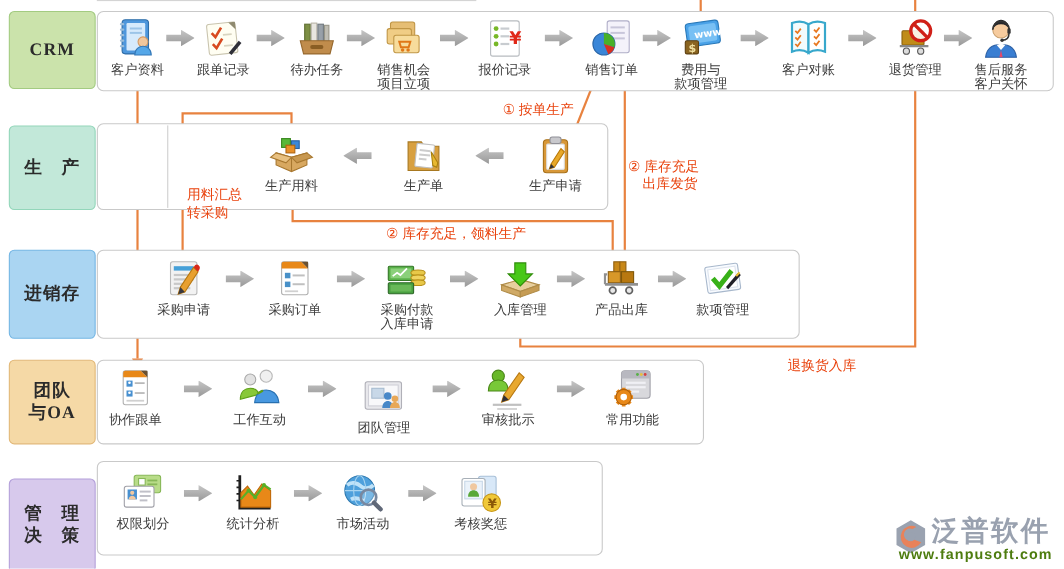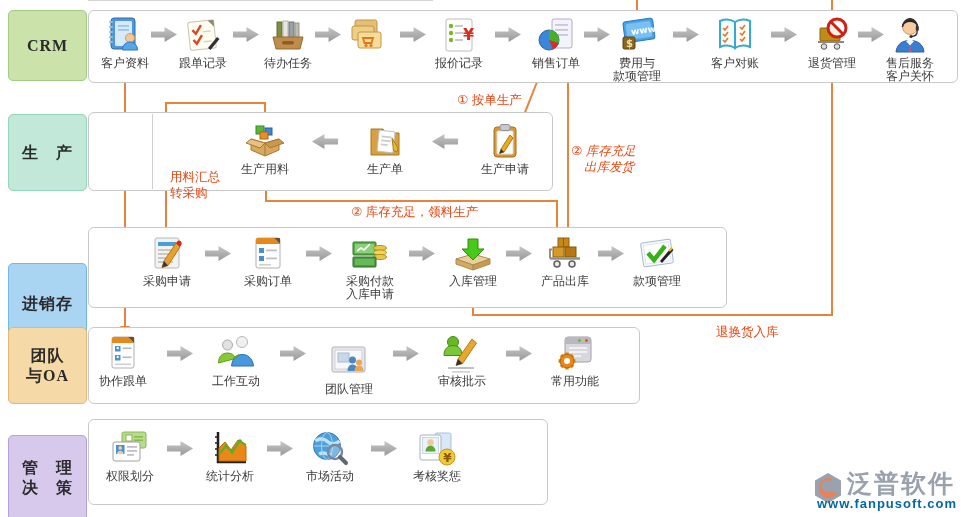--- a/index.html
+++ b/index.html
@@ -21,21 +21,21 @@
           clip-path:polygon(0 30%,52% 30%,52% 0,100% 50%,52% 100%,52% 70%,0 70%);}
   .garrow.left{transform:scaleX(-1);}
   .connectors{position:absolute;left:0;top:0;pointer-events:none;}
   .annotation{position:absolute;font-size:12.5px;color:#e9430e;line-height:16px;white-space:nowrap;}
   .annotation span{display:block;}
   .topline{position:absolute;left:88px;top:0;width:345px;height:1px;background:#d4d4d4;}
   .watermark{position:absolute;right:10px;bottom:6px;display:flex;align-items:flex-start;}
   .wm-icon{margin-top:2px;margin-right:3px;}
   .wm-brand{font-size:25px;font-weight:bold;color:#99a1af;letter-spacing:2px;line-height:26px;
             font-family:"Liberation Sans",sans-serif;}
-  .wm-url{font-size:13px;font-weight:bold;color:#0369a1;letter-spacing:1px;margin-left:-30px;text-align:center;}
+  .wm-url{font-size:13px;font-weight:bold;color:#4d7c0f;letter-spacing:1px;margin-left:-30px;text-align:center;}
 </style>
 </head>
 <body>
 
 <div id="canvas">
 
   <div class="topline"></div>
 
   <svg class="connectors" width="967" height="517" viewBox="0 0 967 517">
     <g stroke="#e8823f" stroke-width="2" fill="none">
@@ -132,20 +132,24 @@
       <div class="ficon">
         <svg width="44" height="40" viewBox="0 0 44 40">
           <rect x="10" y="5" width="22" height="14" rx="2" fill="#e6be74" stroke="#c09646"></rect>
           <rect x="7" y="11" width="22" height="14" rx="2" fill="#f0cd85" stroke="#c09646"></rect>
           <rect x="13" y="17" width="23" height="16" rx="2" fill="#f7dc9c" stroke="#c09646"></rect>
           <path d="M18 23h10l-1.5 5h-7z" fill="none" stroke="#e07818" stroke-width="1.8"></path>
           <circle cx="21" cy="30.5" r="1.6" fill="#e07818"></circle>
           <circle cx="26" cy="30.5" r="1.6" fill="#e07818"></circle>
         </svg>
       </div>
+      <div class="flabel">
+        <span>销售机会</span>
+        <span>项目立项</span>
+      </div>
     </div>
     <div class="flow-item" style="left: 417px; top: 15px; width: 84px; position: absolute;">
       <div class="ficon">
         <svg width="44" height="40" viewBox="0 0 44 40">
           <rect x="9" y="4" width="26" height="32" rx="2" fill="#fff" stroke="#b8bcc0"></rect>
           <circle cx="14" cy="11" r="2.2" fill="#78b828"></circle>
           <circle cx="14" cy="18" r="2.2" fill="#78b828"></circle>
           <circle cx="14" cy="25" r="2.2" fill="#78b828"></circle>
           <rect x="18" y="10" width="8" height="2" fill="#c8ccd0"></rect>
           <rect x="18" y="17" width="8" height="2" fill="#c8ccd0"></rect>
@@ -293,21 +297,21 @@
           <path d="M18 28l-1.5 4.5 4.5-1.5z" fill="#303038"></path>
         </svg>
       </div>
       <div class="flabel">
         <span>生产申请</span>
       </div>
     </div>
     <div class="garrow left" style="left: 312px; top: 134px; position: absolute;"></div>
     <div class="garrow left" style="left: 432px; top: 134px; position: absolute;"></div>
     <div class="lane-box" style="left: 88px; top: 227px; width: 639px; height: 81px; position: absolute;"></div>
-    <div class="lane-label" style="left: 8px; top: 227px; width: 79px; height: 81px; position: absolute; background: rgb(170, 213, 242); border-color: rgb(116, 182, 228); margin-top: 36px;">
+    <div class="lane-label" style="left: 8px; top: 227px; width: 79px; height: 81px; position: absolute; background: rgb(170, 213, 242); border-color: rgb(116, 182, 228);">
       <span>进销存</span>
     </div>
     <div class="flow-item" style="left: 125px; top: 233px; width: 84px; position: absolute;">
       <div class="ficon">
         <svg width="44" height="40" viewBox="0 0 44 40">
           <rect x="10" y="5" width="24" height="30" rx="2" fill="#f2f2f2" stroke="#b8b8b8"></rect>
           <rect x="13" y="9" width="18" height="4" fill="#46a0d8"></rect>
           <rect x="13" y="16" width="18" height="2" fill="#c8c8c8"></rect>
           <rect x="13" y="20" width="18" height="2" fill="#c8c8c8"></rect>
           <rect x="13" y="24" width="12" height="2" fill="#c8c8c8"></rect>
@@ -574,21 +578,21 @@
       <div class="flabel">
         <span>考核奖惩</span>
       </div>
     </div>
     <div class="garrow" style="left: 167px; top: 441px; position: absolute;"></div>
     <div class="garrow" style="left: 267px; top: 441px; position: absolute;"></div>
     <div class="garrow" style="left: 371px; top: 441px; position: absolute;"></div>
     <div class="annotation" style="left: 457px; top: 92px; position: absolute;">
       <span>① 按单生产</span>
     </div>
-    <div class="annotation" style="left: 571px; top: 143px; position: absolute; font-style: italic;">
+    <div class="annotation" style="left: 571px; top: 143px; position: absolute;">
       <span>② 库存充足</span>
       <span style="margin-left: 13px;">出库发货</span>
     </div>
     <div class="annotation" style="left: 351px; top: 204px; position: absolute;">
       <span>② 库存充足，领料生产</span>
     </div>
     <div class="annotation" style="left: 170px; top: 141px; position: absolute; margin-top: 28px;">
       <span>用料汇总</span>
       <span>转采购</span>
     </div>

